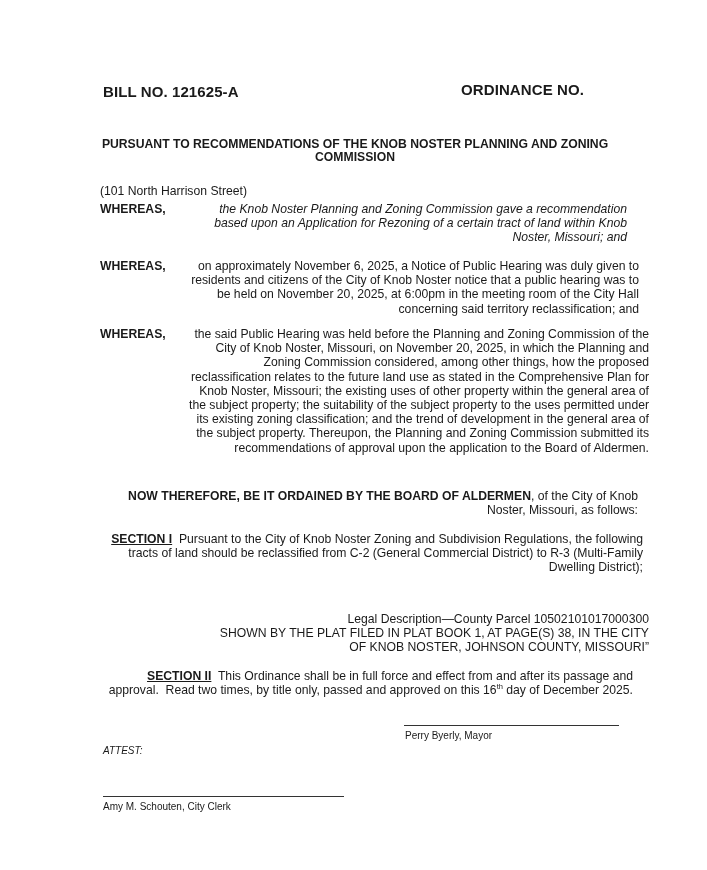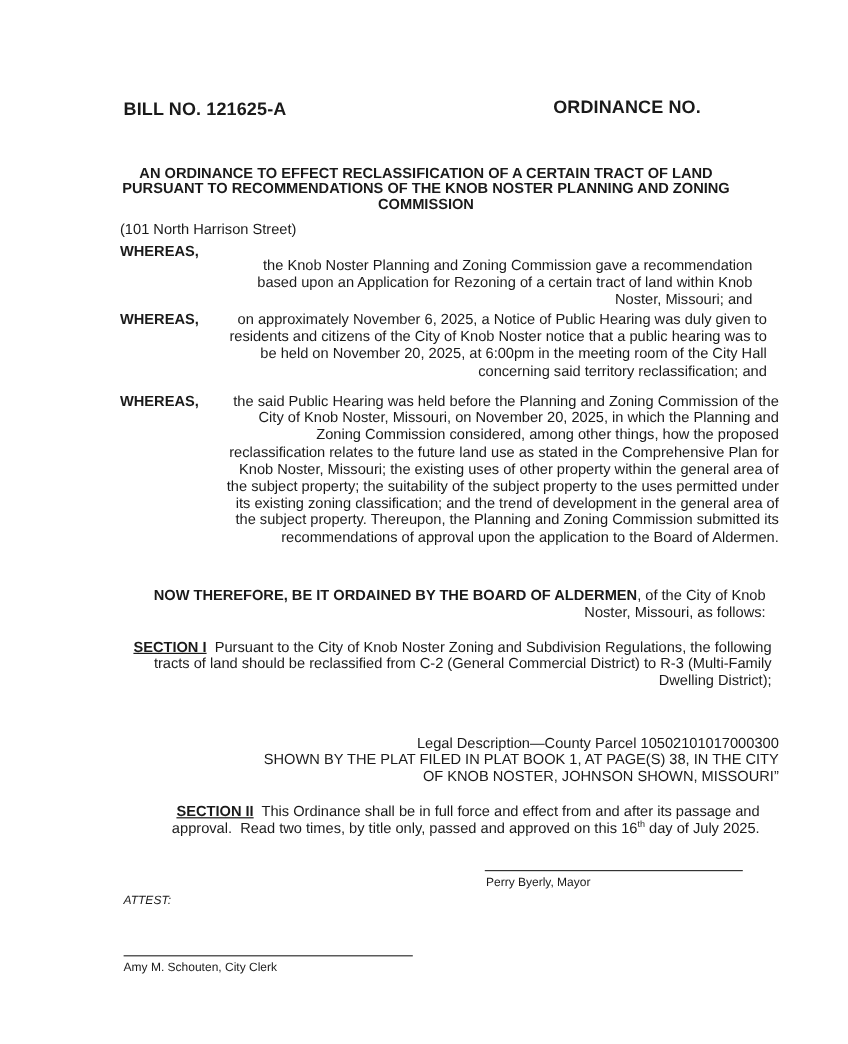--- a/index.html
+++ b/index.html
@@ -76,51 +76,50 @@
   </style>
 </head>
 <body>
 
 <div>
 
   <div class="abs bill-no">BILL NO. 121625-A</div>
   <div class="abs ord-no">ORDINANCE NO.</div>
 
   <div class="abs title-block">
-    <div>AN ORDINANCE TO EFFECT RECLASSIFICATION OF A CERTAIN TRACT OF LAND</div>
     <div>PURSUANT TO RECOMMENDATIONS OF THE KNOB NOSTER PLANNING AND ZONING</div>
     <div>COMMISSION</div>
   </div>
   <div class="abs subtitle">(101 North Harrison Street)</div>
 
   <div class="abs whereas-label" style="top:202px;">WHEREAS,</div>
-  <div class="abs whereas-text" style="top:214px; width:440px;">the Knob Noster Planning and Zoning Commission gave a recommendation based upon an Application for Rezoning of a certain tract of land within Knob Noster, Missouri; and</div>
+  <div class="abs whereas-text" style="top:202px; width:440px;font-style:italic;">the Knob Noster Planning and Zoning Commission gave a recommendation based upon an Application for Rezoning of a certain tract of land within Knob Noster, Missouri; and</div>
 
   <div class="abs whereas-label" style="top:259px;">WHEREAS,</div>
   <div class="abs whereas-text" style="top:259px; width:452px;">on approximately November 6, 2025, a Notice of Public Hearing was duly given to residents and citizens of the City of Knob Noster notice that a public hearing was to be held on November 20, 2025, at 6:00pm in the meeting room of the City Hall concerning said territory reclassification; and</div>
 
   <div class="abs whereas-label" style="top:327px;">WHEREAS,</div>
   <div class="abs whereas-text" style="top:327px; width:462px;">the said Public Hearing was held before the Planning and Zoning Commission of the City of Knob Noster, Missouri, on November 20, 2025, in which the Planning and Zoning Commission considered, among other things, how the proposed reclassification  relates to the future land use as stated in the Comprehensive Plan for Knob Noster, Missouri; the existing uses of other property within the general area of the subject property; the suitability of the subject property to the uses permitted under its existing zoning classification; and the trend of development in the general area of the subject property.  Thereupon, the Planning and Zoning Commission submitted its recommendations of approval upon the application to the Board of Aldermen.</div>
 
   <div class="abs para" style="top:479px; width:535px;">
     <span class="b">NOW THEREFORE, BE IT ORDAINED BY THE BOARD OF ALDERMEN</span><span>, of the City of Knob Noster, Missouri, as follows:</span>
   </div>
 
   <div class="abs para" style="top:522px; width:540px;">
     <span class="section-head">SECTION I</span><span style="white-space:pre-wrap;">  Pursuant to the City of Knob Noster Zoning and Subdivision Regulations, the following tracts of land should be reclassified from C-2 (General Commercial District) to R-3 (Multi-Family Dwelling District);</span>
   </div>
 
   <div class="abs legal">
     <div>Legal Description—County Parcel 10502101017000300</div>
     <div>SHOWN BY THE PLAT FILED IN PLAT BOOK 1, AT PAGE(S) 38, IN THE CITY</div>
-    <div>OF KNOB NOSTER, JOHNSON SHOWN, MISSOURI”</div>
+    <div>OF KNOB NOSTER, JOHNSON COUNTY, MISSOURI”</div>
   </div>
 
   <div class="abs para" style="top:659px; width:530px;">
-    <span class="section-head">SECTION II</span><span style="white-space:pre-wrap;">  This Ordinance shall be in full force and effect from and after its passage and approval.  Read two times, by title only, passed and approved on this 16</span><sup>th</sup><span> day of July 2025.</span>
+    <span class="section-head">SECTION II</span><span style="white-space:pre-wrap;">  This Ordinance shall be in full force and effect from and after its passage and approval.  Read two times, by title only, passed and approved on this 16</span><sup>th</sup><span> day of December 2025.</span>
   </div>
 
   <div class="abs sig-line" style="left:404px; top:725px; width:215px;"></div>
   <div class="abs sig-name" style="left:405px; top:728px;">Perry Byerly, Mayor</div>
 
   <div class="abs sig-name" style="left:103px; top:743px;font-style:italic;">ATTEST:</div>
 
   <div class="abs sig-line" style="left:103px; top:796px; width:241px;"></div>
   <div class="abs sig-name" style="left:103px; top:799px;">Amy M. Schouten, City Clerk</div>
 

